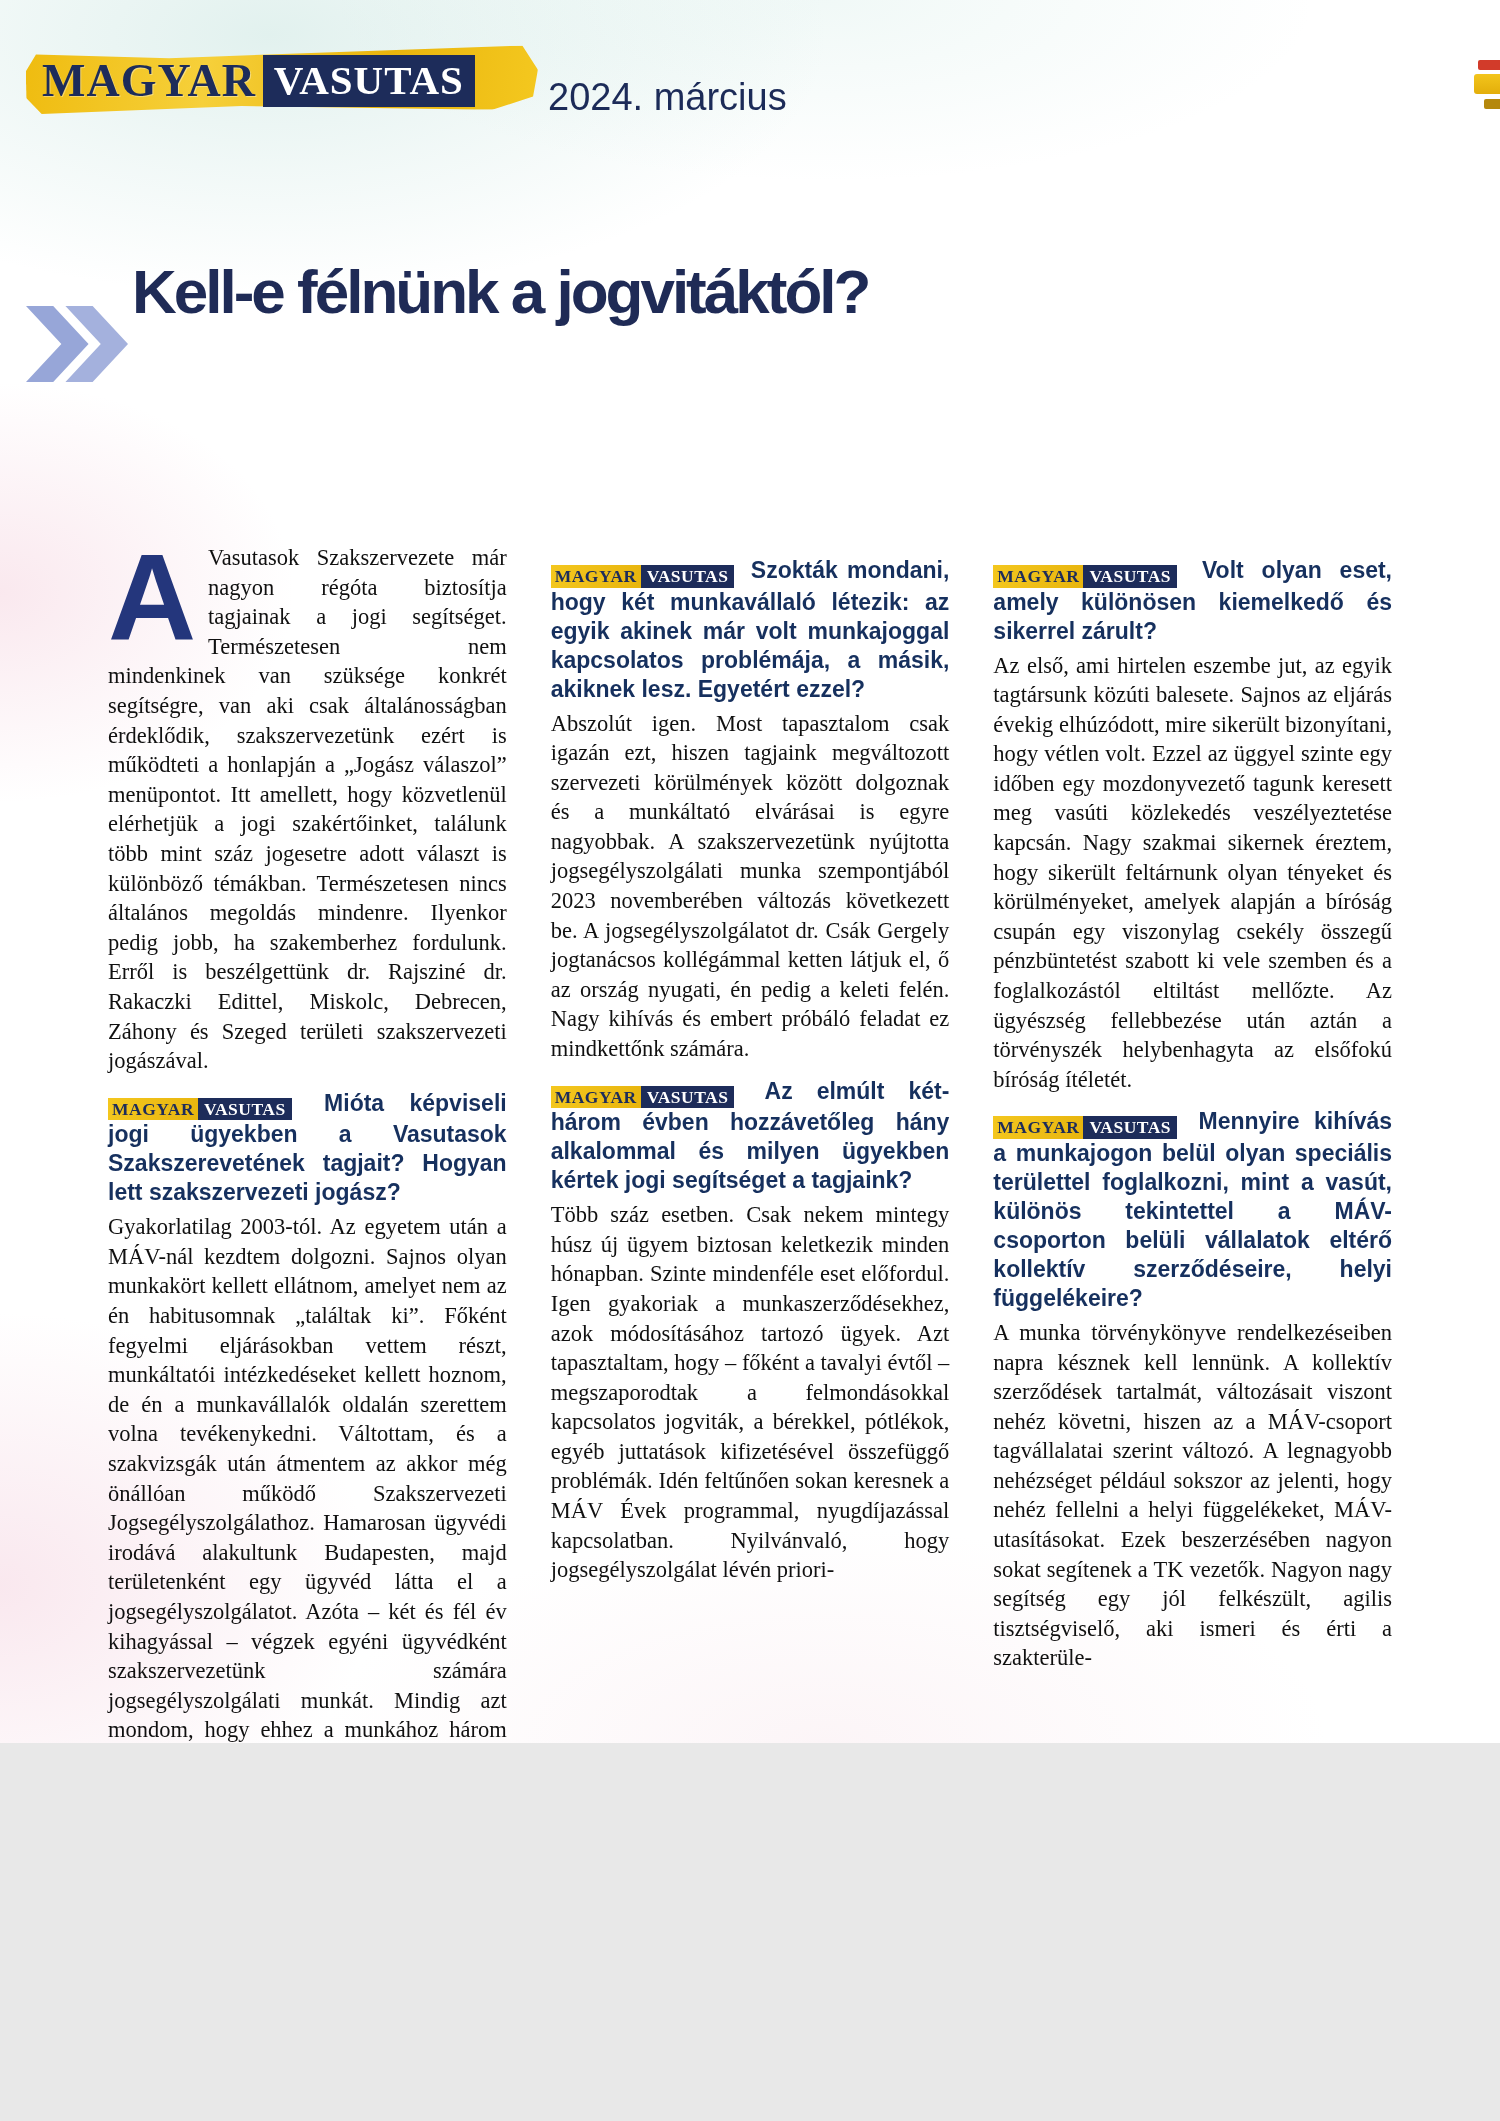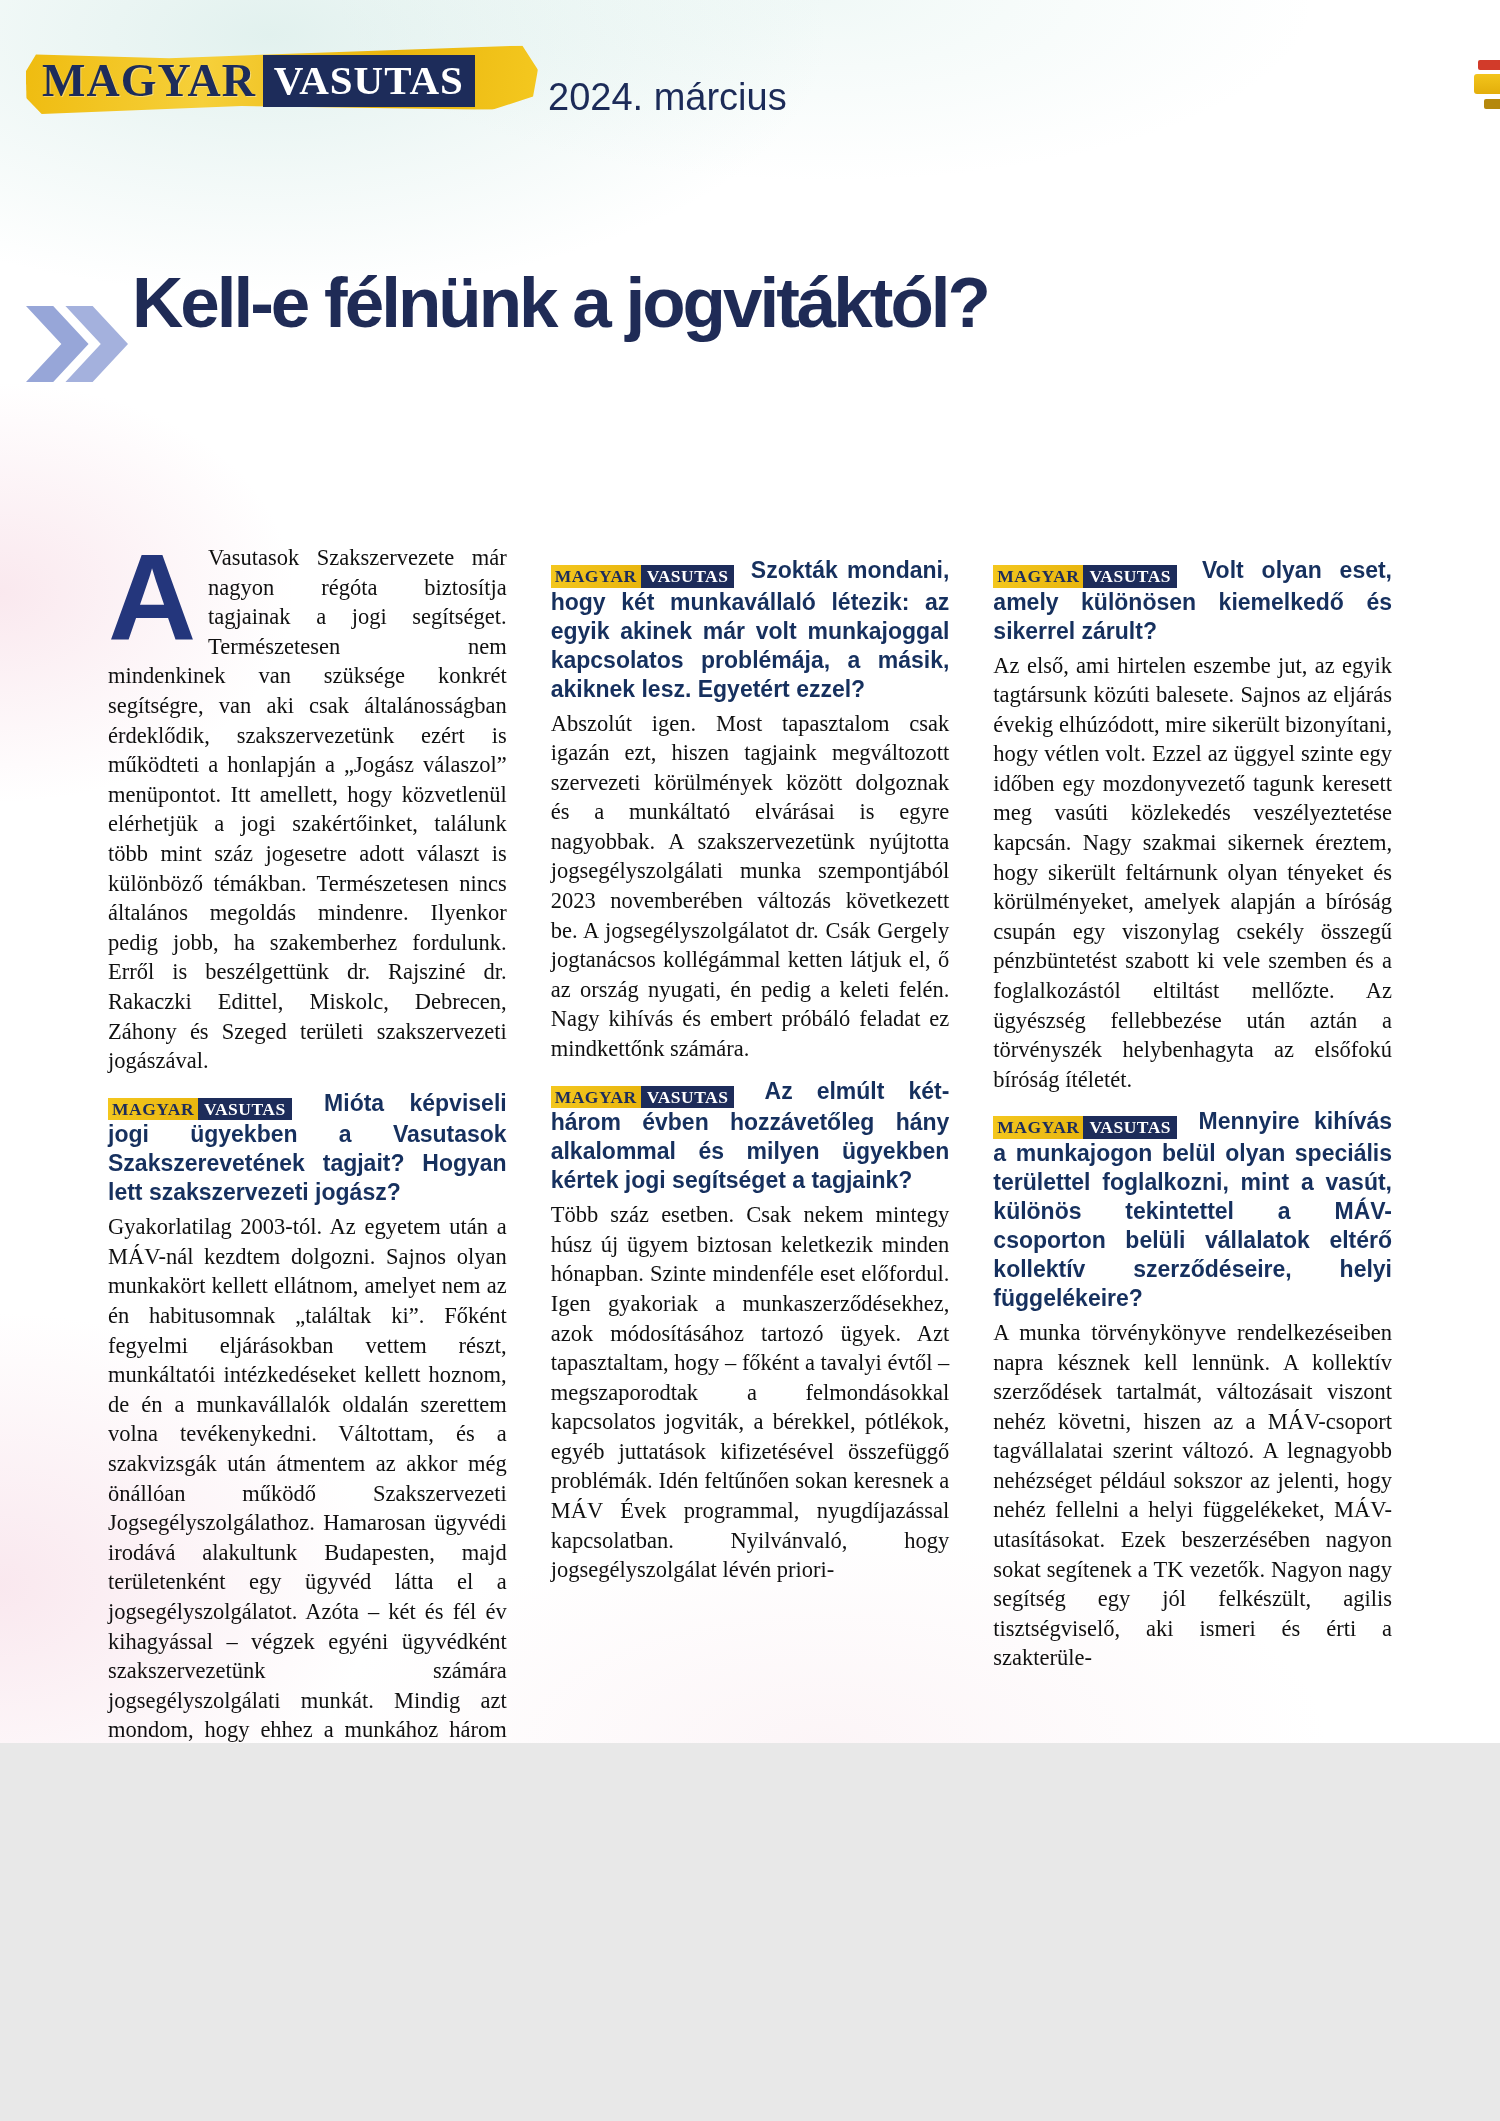--- a/index.html
+++ b/index.html
@@ -23,21 +23,21 @@
   .logo-content{position:absolute;left:16px;top:7px;display:flex;align-items:center;gap:7px;}
   .logo-magyar{font-family:"Liberation Serif",serif;font-weight:700;font-size:46px;line-height:1;
     color:#1d2c5a;letter-spacing:1px;text-shadow:1px 1px 0 rgba(255,255,255,.35);}
   .logo-vasutas{background:#1d2c5a;color:#fff;font-family:"Liberation Serif",serif;font-weight:700;
     font-size:41px;line-height:1;padding:5px 11px 6px;letter-spacing:1px;}
   .header-date{position:absolute;left:548px;top:76px;font-family:"Liberation Sans",sans-serif;
     font-size:38px;color:#1c2b58;}
 
   
   .headline{position:absolute;left:132px;top:218px;width:1290px;
-    font-family:"Liberation Sans",sans-serif;font-weight:700;font-size:71px;line-height:1.04;
+    font-family:"Liberation Sans",sans-serif;font-weight:700;font-size:62px;line-height:1.04;
     letter-spacing:-3px;color:#1f2b56;}
   .chevron{position:absolute;left:26px;top:288px;width:102px;height:112px;}
   .subtitle{position:absolute;left:140px;top:300px;font-family:"Liberation Sans",sans-serif;
     font-weight:700;font-size:31px;line-height:41px;color:#18294f;}
   .subtitle span{display:block;}
 
   
   .columns{position:absolute;left:108px;top:543px;width:1284px;display:flex;gap:44px;}
   .col{flex:1 1 0;min-width:0;}
   .body-para{margin:0;font-size:22.5px;line-height:29.6px;color:#101010;

